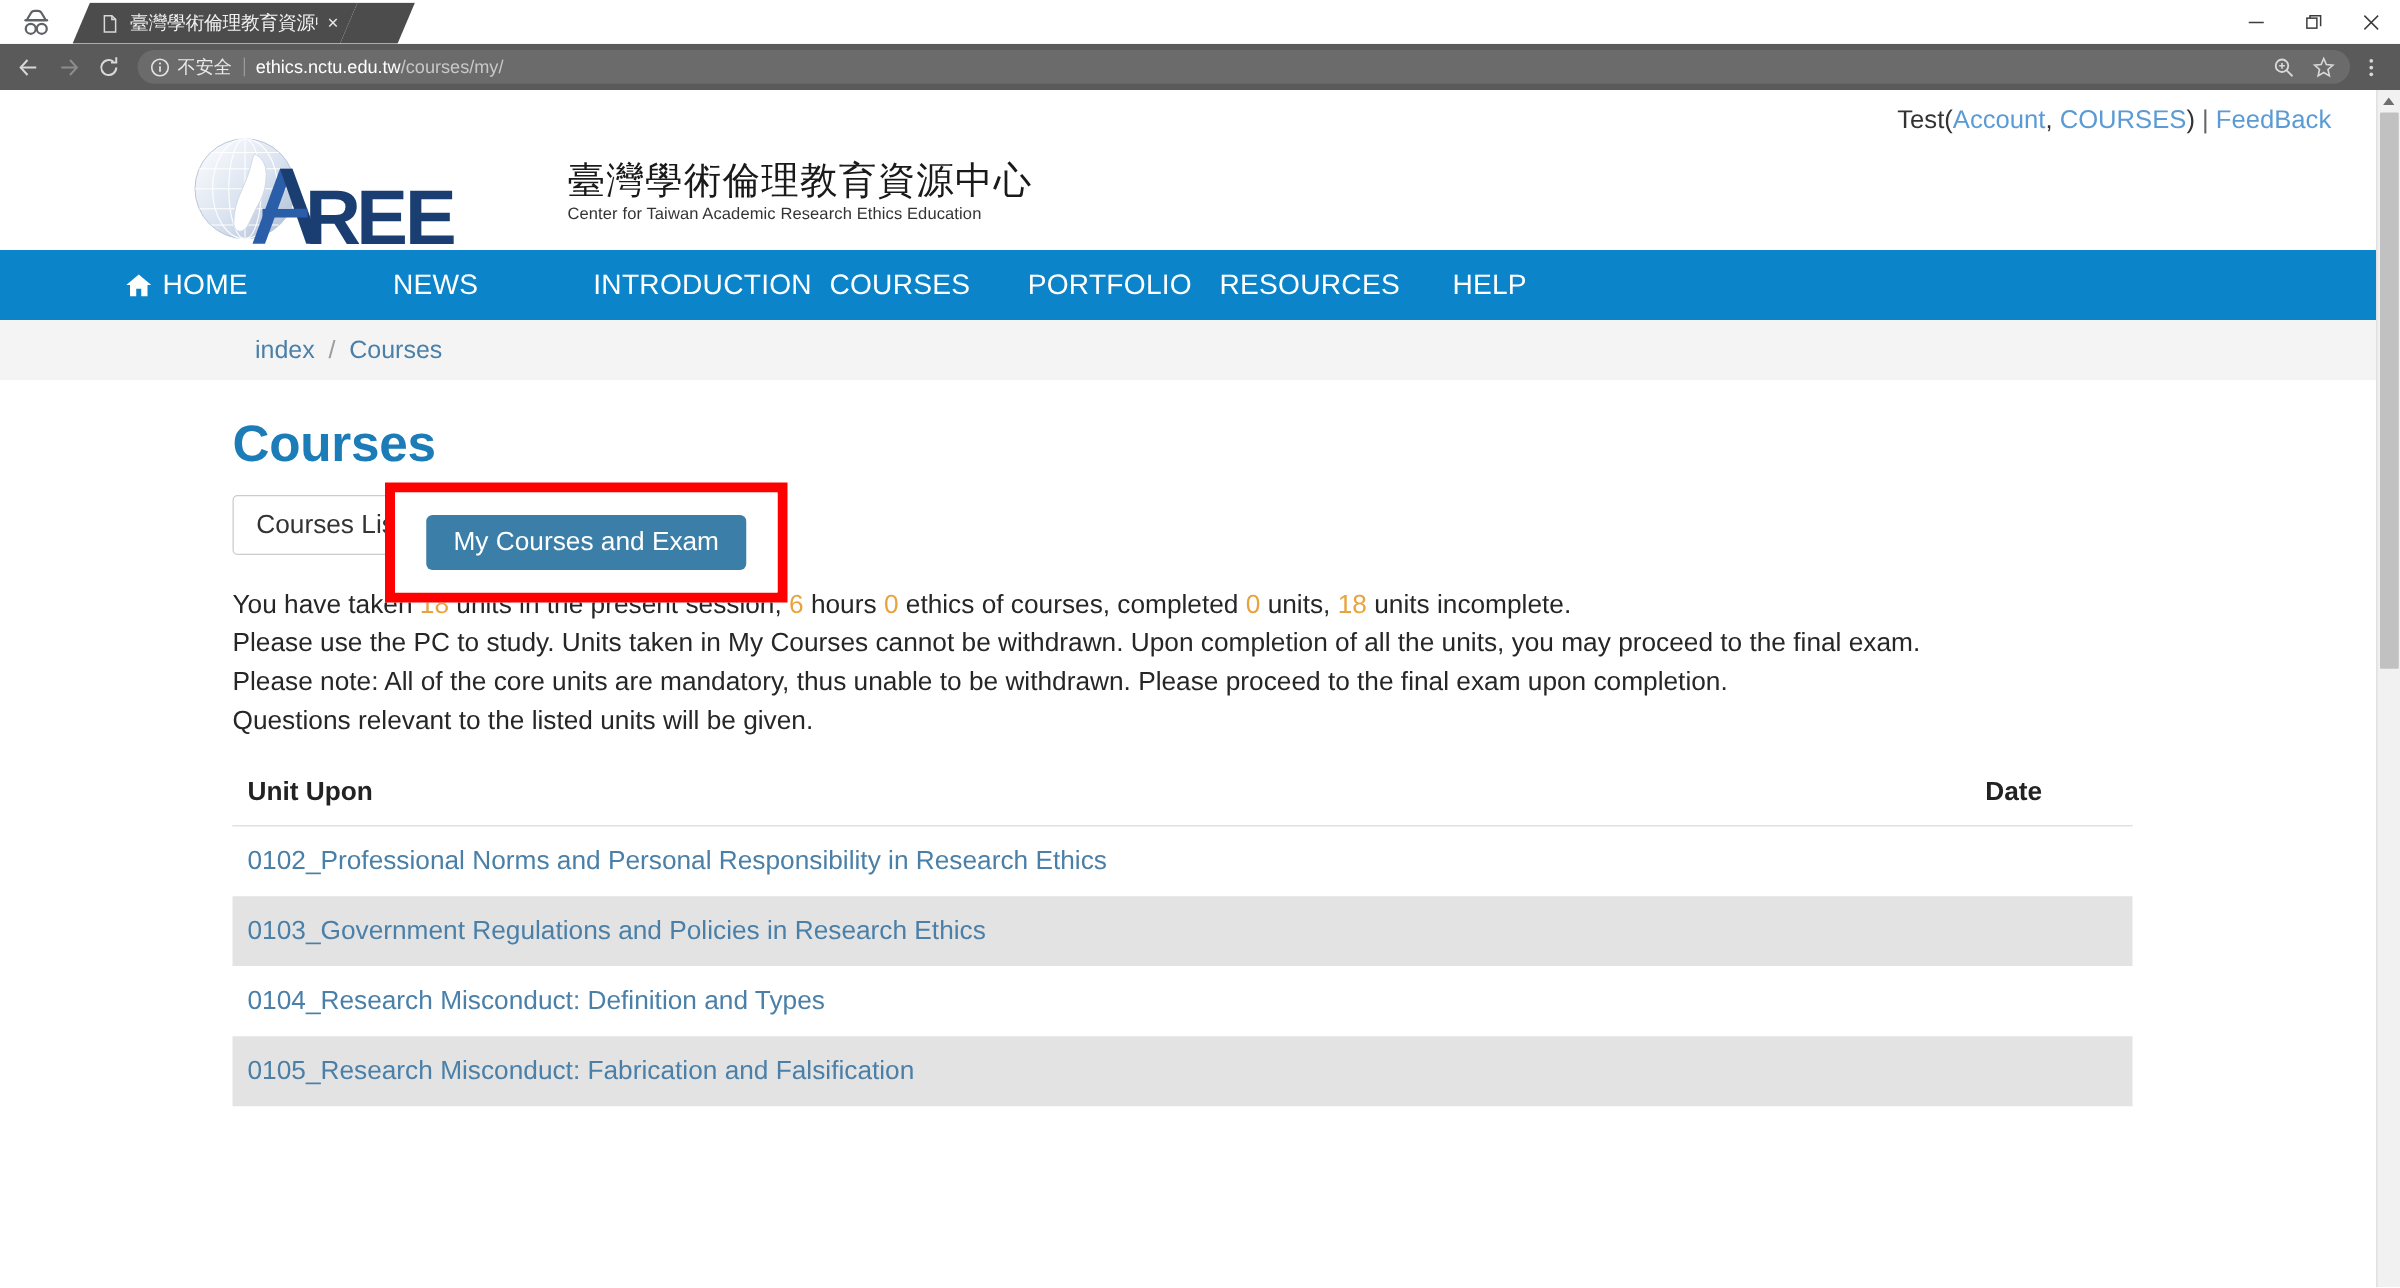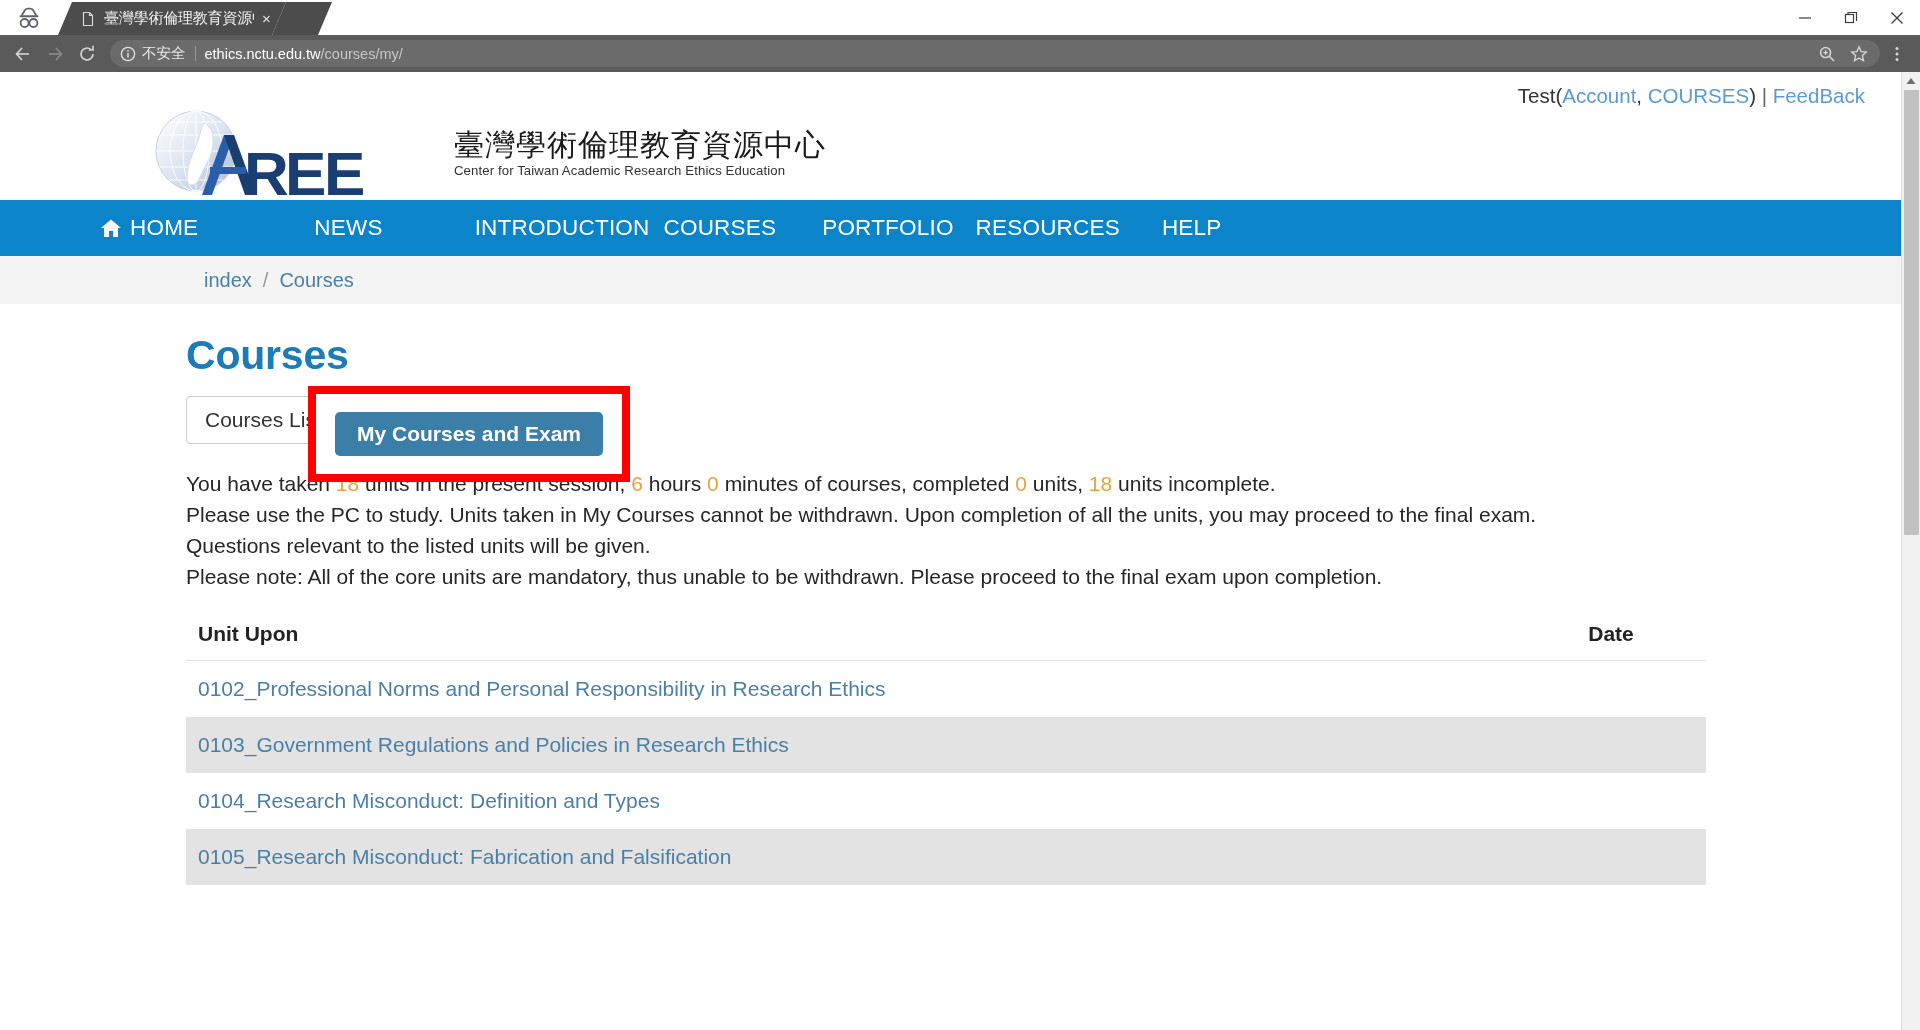--- a/index.html
+++ b/index.html
@@ -209,21 +209,20 @@
     border: none;
     border-radius: 5px;
     height: 44px;
     padding: 0 22px;
     font-size: 21px;
     color: #ffffff;
     display: flex; align-items: center;
     font-family: "Liberation Sans", sans-serif;
     position: relative;
     z-index: 3;
-    font-weight: bold;
   }
   .highlight-box {
     position: absolute;
     left: 122px; top: -10px;
     width: 322px; height: 96px;
     border: 8px solid #ff0000;
     background: #ffffff;
     z-index: 2;
     display: flex; align-items: center; justify-content: center;
   }
@@ -487,24 +486,24 @@
         <div class="tabs-row">
           <button class="btn-courses-list">Courses List</button>
           <div class="highlight-box">
             <div class="hl-inner">
               <button class="btn-my-courses">My Courses and Exam</button>
             </div>
           </div>
         </div>
 
         <div class="info-block">
-          <div><span>You have taken </span><span class="num">18</span><span> units in the present session, </span><span class="num">6</span><span> hours </span><span class="num">0</span><span> minutes of courses, completed </span><span class="num">0</span><span> units, </span><span class="num">18</span><span> units incomplete.</span></div>
+          <div><span>You have taken </span><span class="num">18</span><span> units in the present session, </span><span class="num">6</span><span> hours </span><span class="num">0</span><span> ethics of courses, completed </span><span class="num">0</span><span> units, </span><span class="num">18</span><span> units incomplete.</span></div>
           <div>Please use the PC to study. Units taken in My Courses cannot be withdrawn. Upon completion of all the units, you may proceed to the final exam.</div>
+          <div>Please note: All of the core units are mandatory, thus unable to be withdrawn. Please proceed to the final exam upon completion.</div>
           <div>Questions relevant to the listed units will be given.</div>
-          <div>Please note: All of the core units are mandatory, thus unable to be withdrawn. Please proceed to the final exam upon completion.</div>
         </div>
 
         <table class="units">
           <thead>
             <tr>
               <th>Unit Upon</th>
               <th class="date-col">Date</th>
             </tr>
           </thead>
           <tbody>

